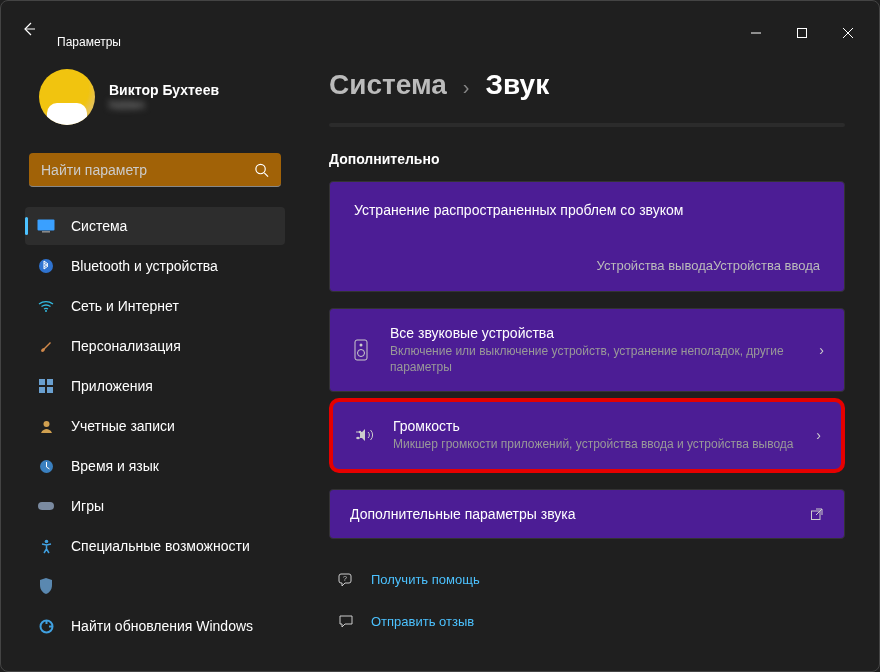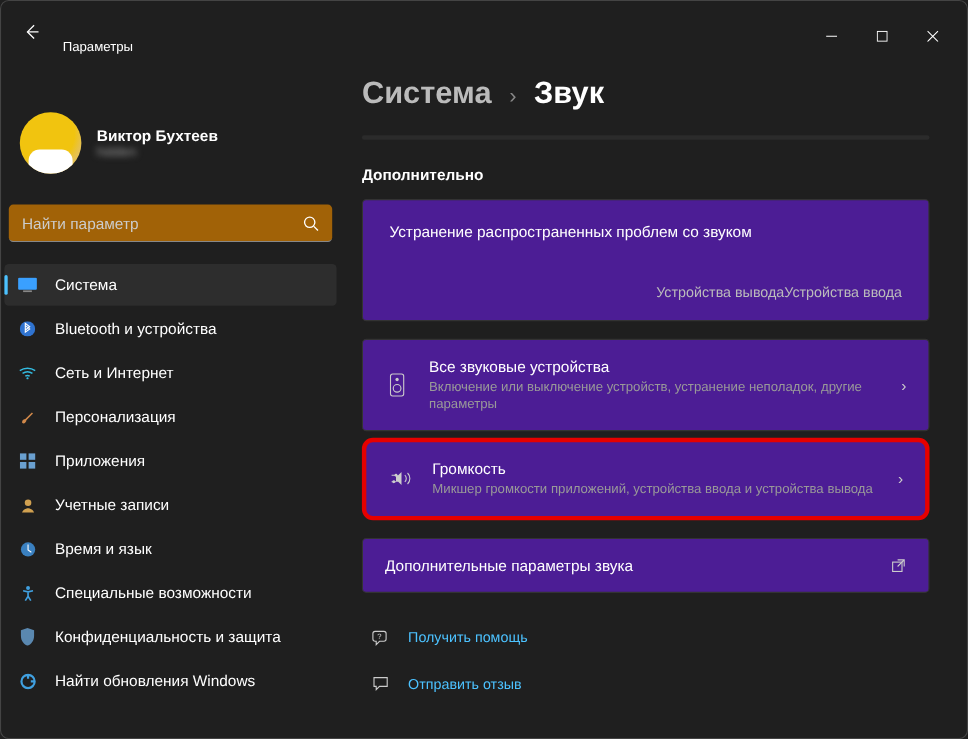--- a/index.html
+++ b/index.html
@@ -35,25 +35,24 @@
     width: 46px; height: 32px;
     display: flex; align-items: center; justify-content: center;
     color: #fff; font-size: 10px;
   }
   .layout {
     display: flex;
     height: calc(100% - 48px);
   }
   .sidebar {
     width: 308px;
-    padding: 0 3px;
+    padding: 0 24px;
     display: flex;
     flex-direction: column;
     gap: 4px;
-    justify-content: center;
   }
   .user {
     display: flex;
     align-items: center;
     gap: 14px;
     padding: 20px 14px 24px 14px;
   }
   .avatar {
     width: 56px; height: 56px;
     border-radius: 50%;
@@ -273,34 +272,41 @@
         <span class="nav-icon">
             <svg width="15" height="15" viewBox="0 0 15 15">
               <circle cx="7.5" cy="7.5" r="6.5" fill="#3a80c0"></circle>
               <path d="M7.5 3v5l3 2" stroke="#fff" fill="none"></path>
             </svg>
           </span>
         <span>Время и язык</span>
       </div>
       <div class="nav-item">
         <span class="nav-icon">
+            <svg width="18" height="12" viewBox="0 0 18 12">
+              <rect x="1" y="2" width="16" height="8" rx="4" fill="#7a8aa0"></rect>
+            </svg>
+          </span>
+        <span>Игры</span>
+      </div>
+      <div class="nav-item">
+        <span class="nav-icon">
             <svg width="15" height="15" viewBox="0 0 15 15">
               <circle cx="7.5" cy="2.5" r="1.8" fill="#40a0e0"></circle>
               <path d="M3 5l4.5 1 4.5-1M7.5 6v4M5 14l2.5-4 2.5 4" stroke="#40a0e0" stroke-width="1.5" fill="none"></path>
             </svg>
           </span>
         <span>Специальные возможности</span>
       </div>
       <div class="nav-item">
         <span class="nav-icon">
             <svg width="14" height="16" viewBox="0 0 14 16">
               <path d="M7 0l6 2v5c0 5-3 8-6 9-3-1-6-4-6-9V2z" fill="#5a88b0"></path>
             </svg>
           </span>
-        <span>Конфиденциальность и защита</span>
       </div>
       <div class="nav-item">
         <span class="nav-icon">
             <svg width="15" height="15" viewBox="0 0 15 15">
               <circle cx="7.5" cy="7.5" r="6" stroke="#40a0e0" stroke-width="2" fill="none"></circle>
               <path d="M7.5 2v3M13 7.5h-3" stroke="#40a0e0" stroke-width="2"></path>
             </svg>
           </span>
         <span>Найти обновления Windows</span>
       </div>

